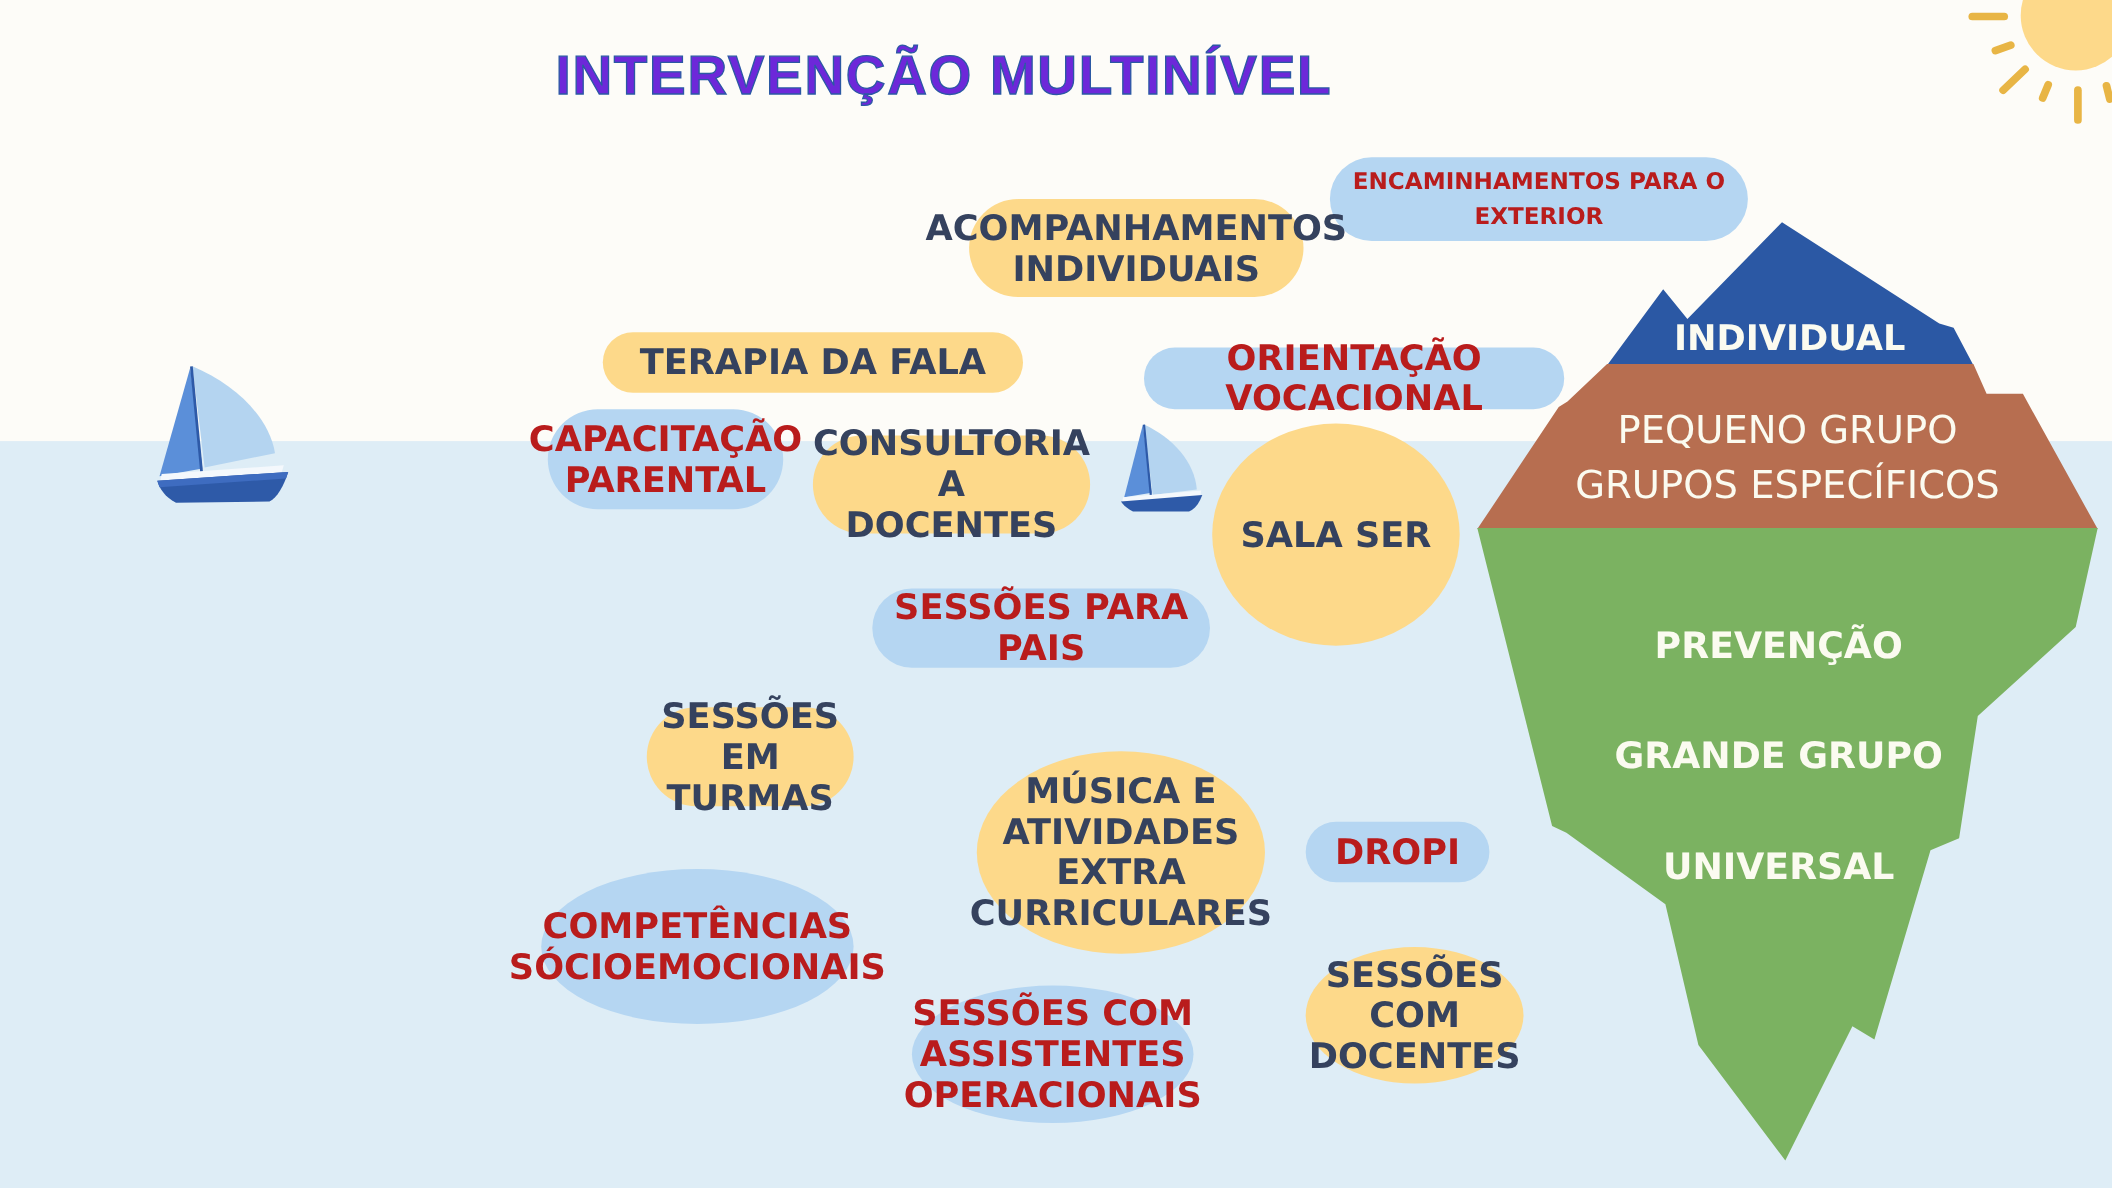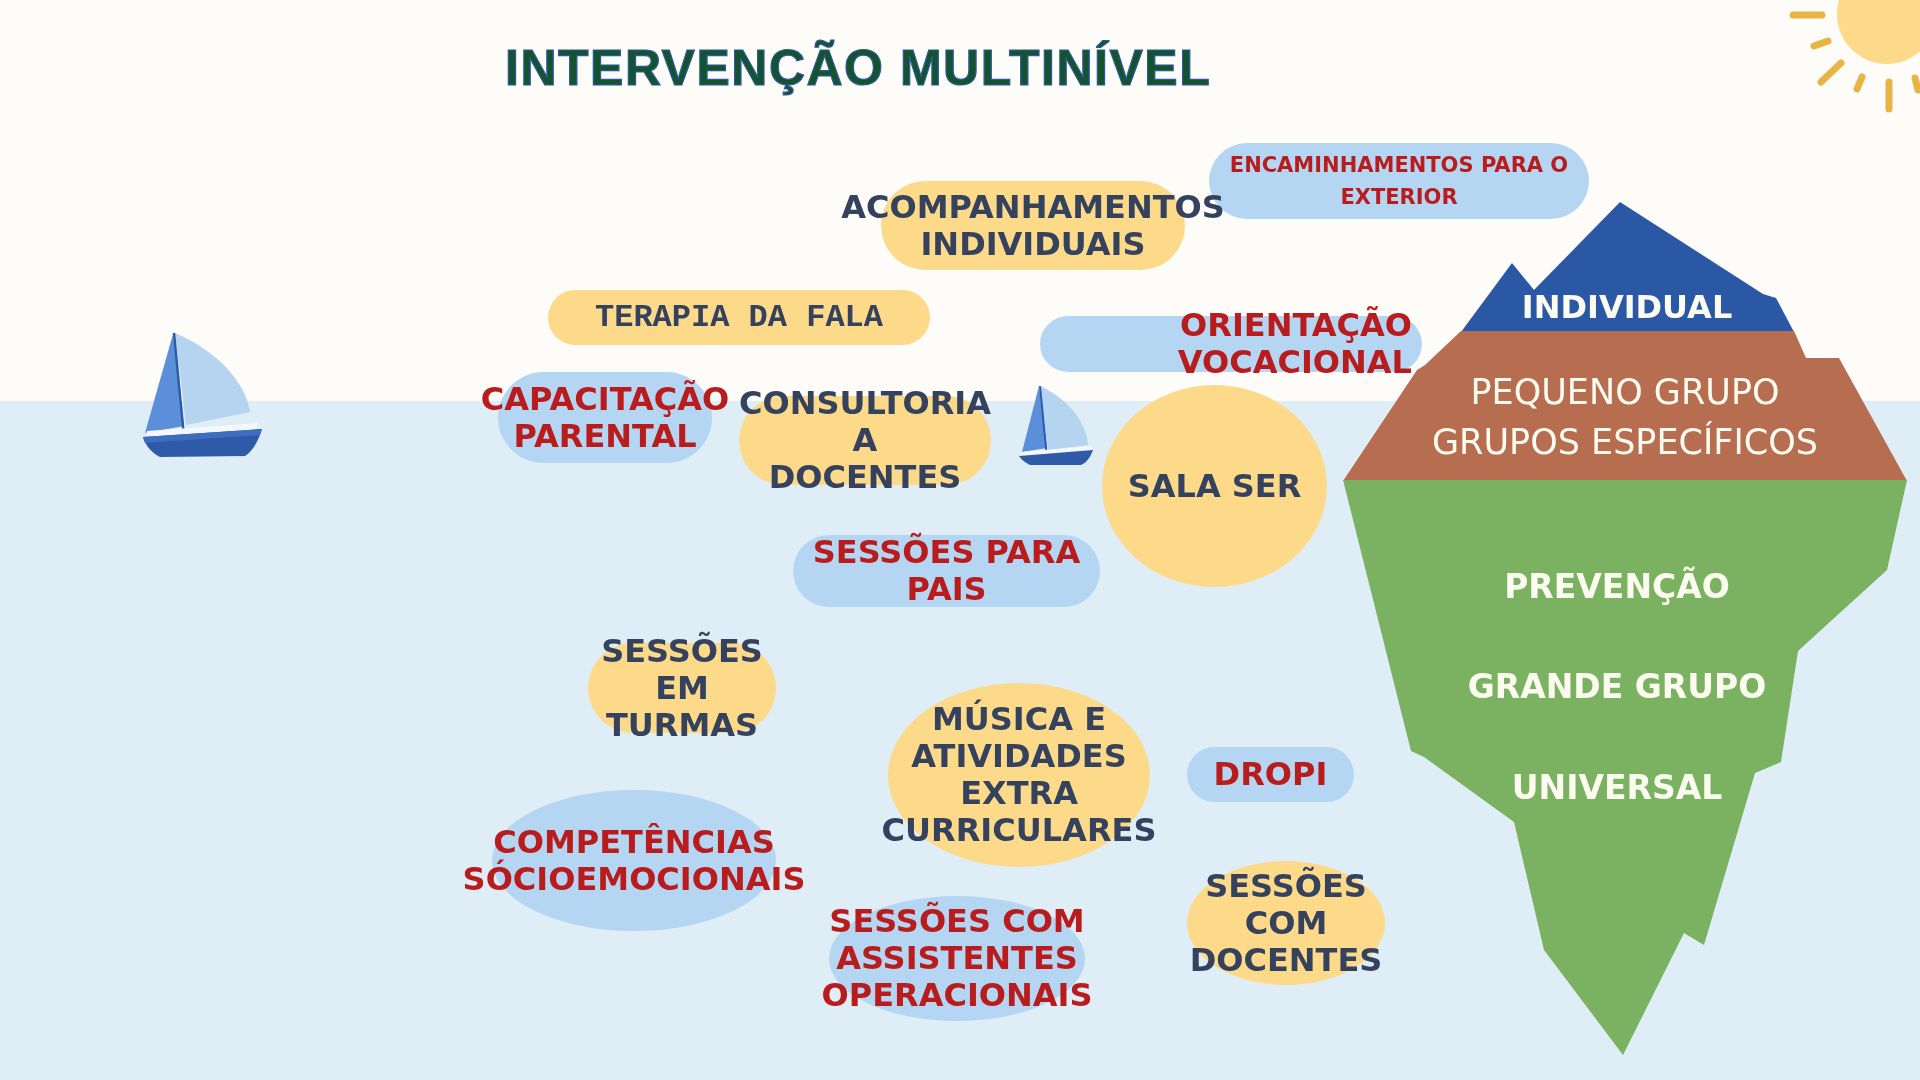--- a/index.html
+++ b/index.html
@@ -7,21 +7,21 @@
     width: 1920px; height: 1080px; overflow: hidden; position: relative;
     background: #fdfcf8;
     font-family: "Liberation Sans", "DejaVu Sans", sans-serif;
   }
   .sky { position: absolute; left: 0; top: 0; width: 1920px; height: 401px; background: #fdfcf8; }
   .sea { position: absolute; left: 0; top: 401px; width: 1920px; height: 679px; background: #deedf6; }
   .scene-svg { position: absolute; left: 0; top: 0; width: 1920px; height: 1080px; }
   .title {
     position: absolute; left: 505px; top: 40px; width: 745px;
     font-family: "Liberation Sans", sans-serif; font-weight: 900;
-    font-size: 50px; letter-spacing: 1.5px; color: #14532d;
+    font-size: 50px; letter-spacing: 1.5px; color: #6d28d9;
     white-space: nowrap; line-height: 56px;
     -webkit-text-stroke: 1.2px #2b58a4;
   }
   .bubble {
     position: absolute; display: flex; align-items: center; justify-content: center;
     text-align: center; box-sizing: border-box; border-radius: 999px;
     font-family: "DejaVu Sans", sans-serif; font-weight: bold;
     font-size: 32px; line-height: 37px; padding: 0 10px;
   }
   .bubble span { display: block; white-space: pre-line; }
@@ -89,24 +89,24 @@
 <div class="ice-label" style="left:1617px; top:768px; font-size:33px;">UNIVERSAL</div>
 
 <div class="bubble blue small" style="left:1209px; top:143px; width:380px; height:76px;">
     <span>ENCAMINHAMENTOS PARA O
 EXTERIOR</span>
   </div>
 <div class="bubble yellow" style="left:881px; top:181px; width:304px; height:89px;">
     <span>ACOMPANHAMENTOS
 INDIVIDUAIS</span>
   </div>
-<div class="bubble yellow" style="left:548px; top:290px; width:382px; height:55px;font-family:Liberation Mono, monospace;">
+<div class="bubble yellow" style="left:548px; top:302px; width:382px; height:55px;">
     <span>TERAPIA DA FALA</span>
   </div>
-<div class="bubble blue" style="left:1040px; top:316px; width:382px; height:56px;text-align:right;">
+<div class="bubble blue" style="left:1040px; top:316px; width:382px; height:56px;">
     <span>ORIENTAÇÃO VOCACIONAL</span>
   </div>
 <div class="bubble blue" style="left:498px; top:372px; width:214px; height:91px;">
     <span>CAPACITAÇÃO
 PARENTAL</span>
   </div>
 <div class="bubble yellow" style="left:739px; top:396px; width:252px; height:89px;">
     <span>CONSULTORIA A
 DOCENTES</span>
   </div>

